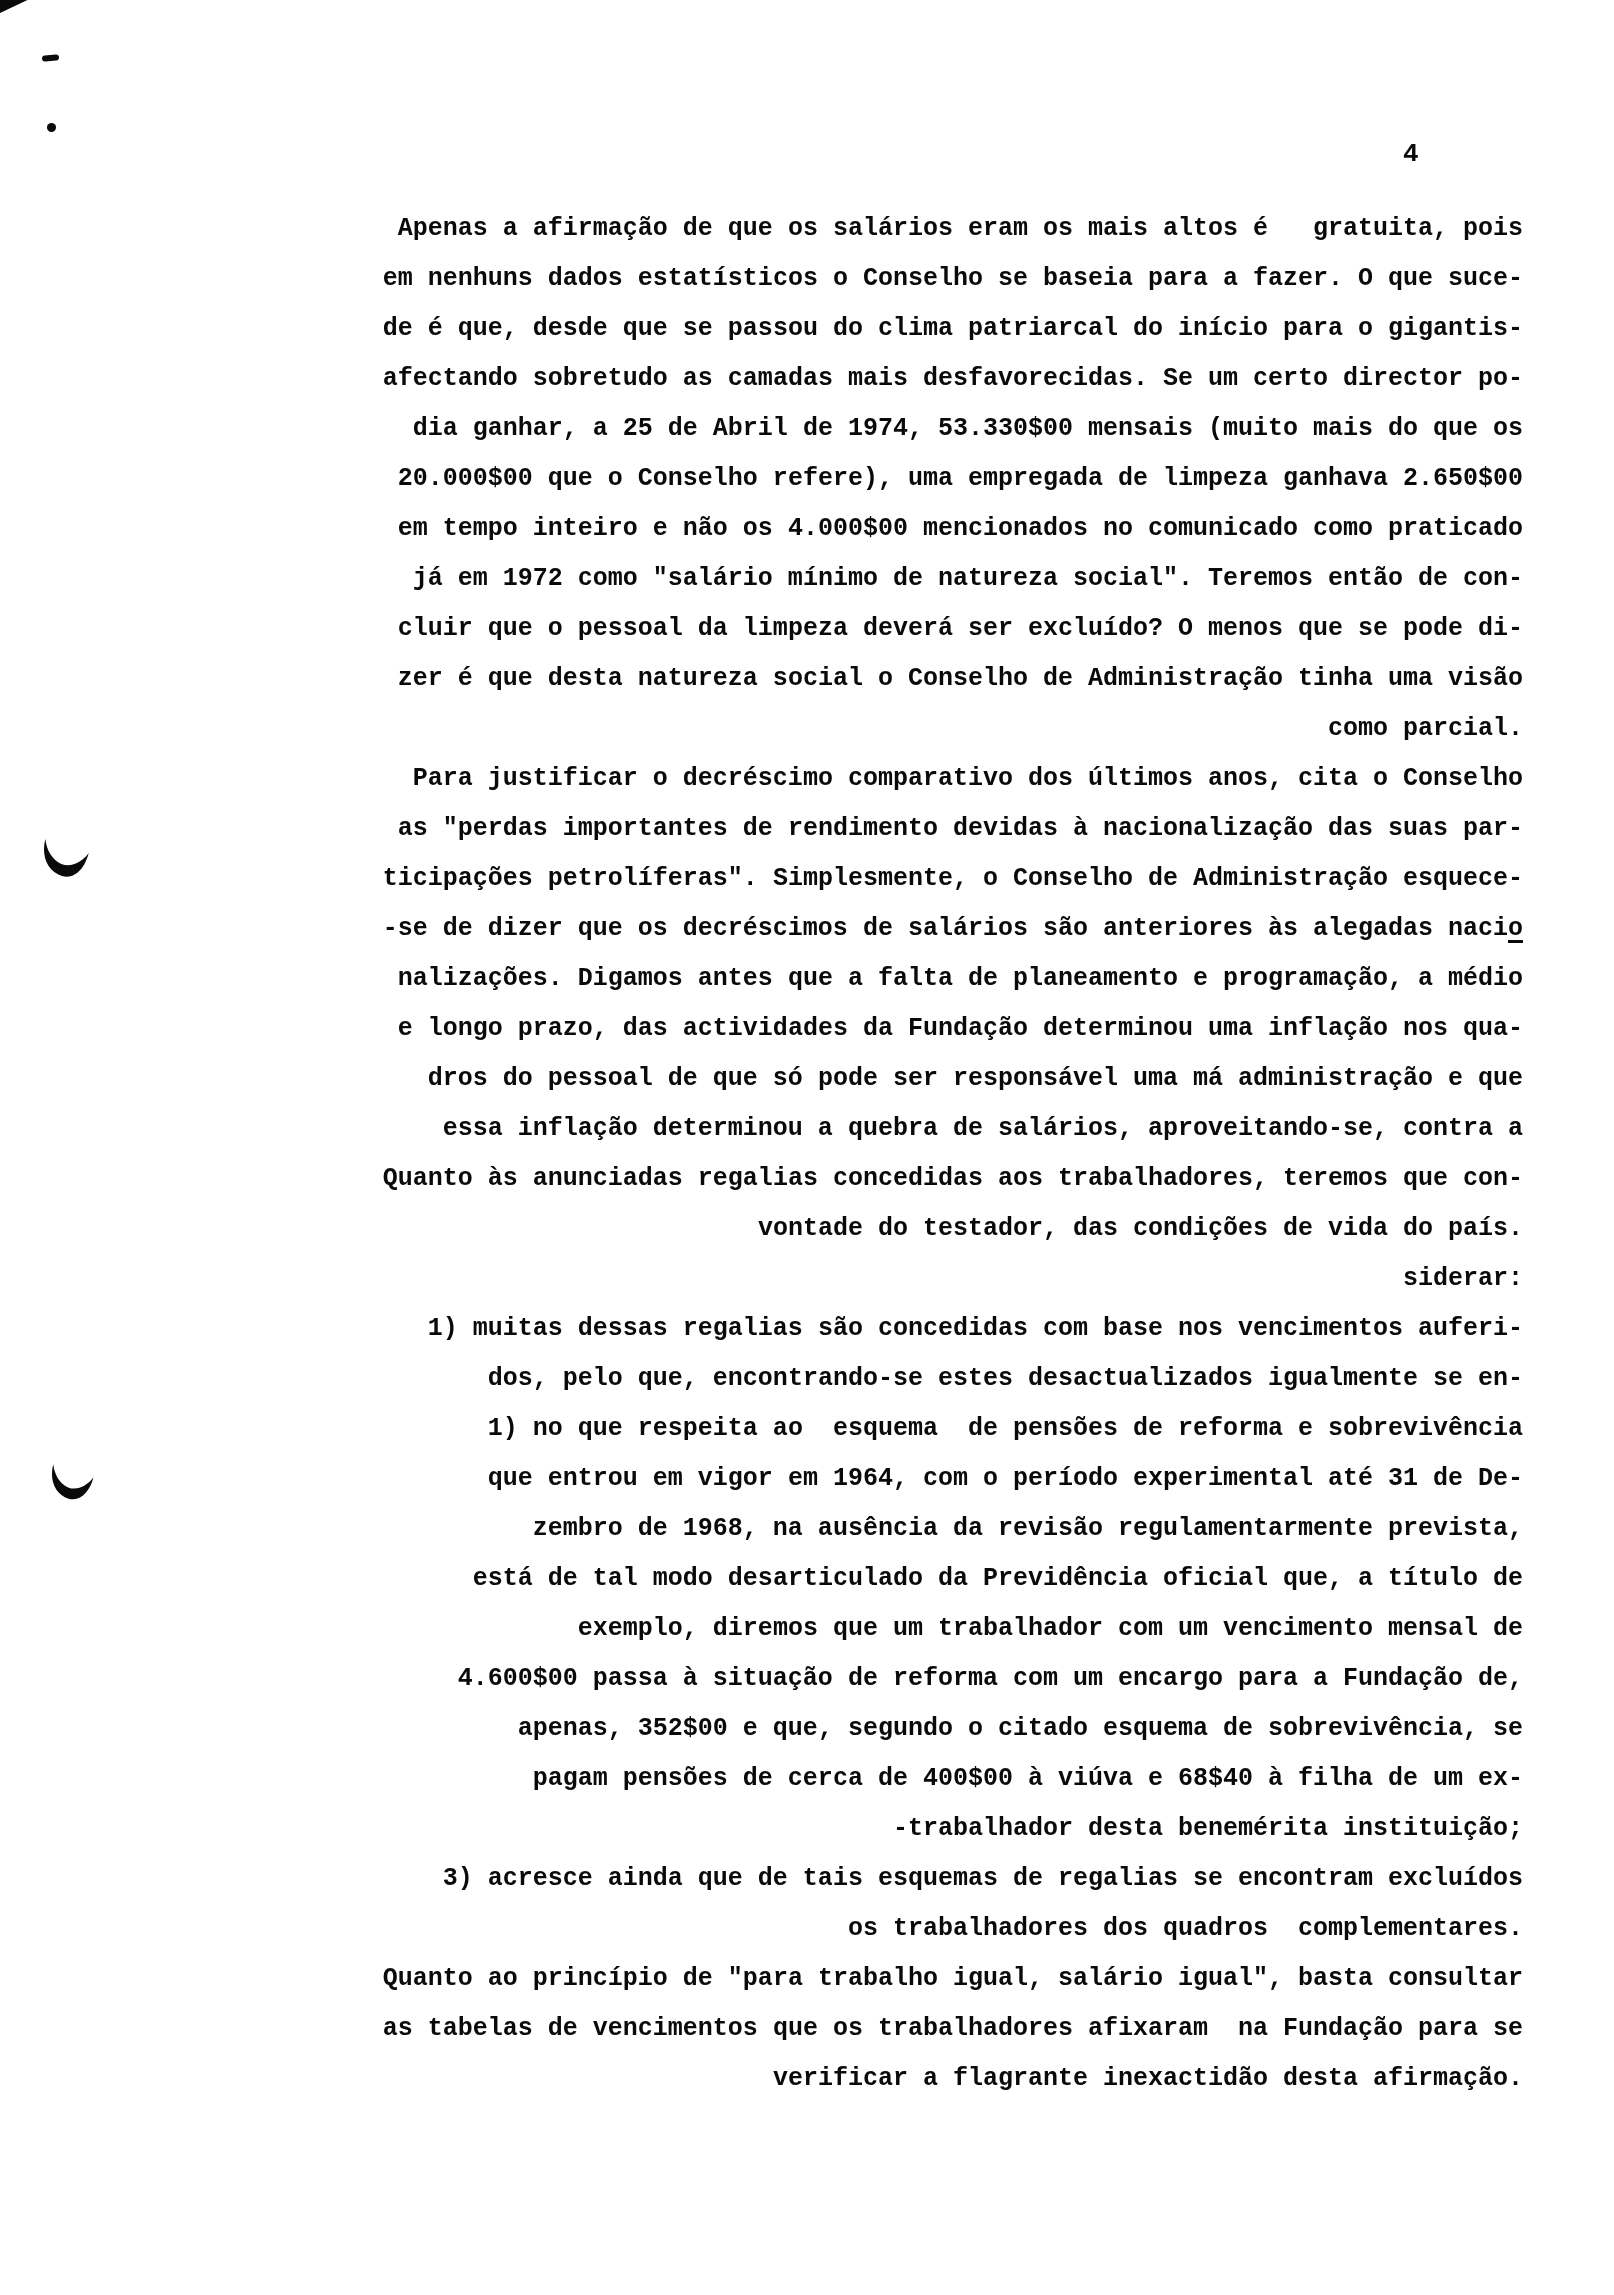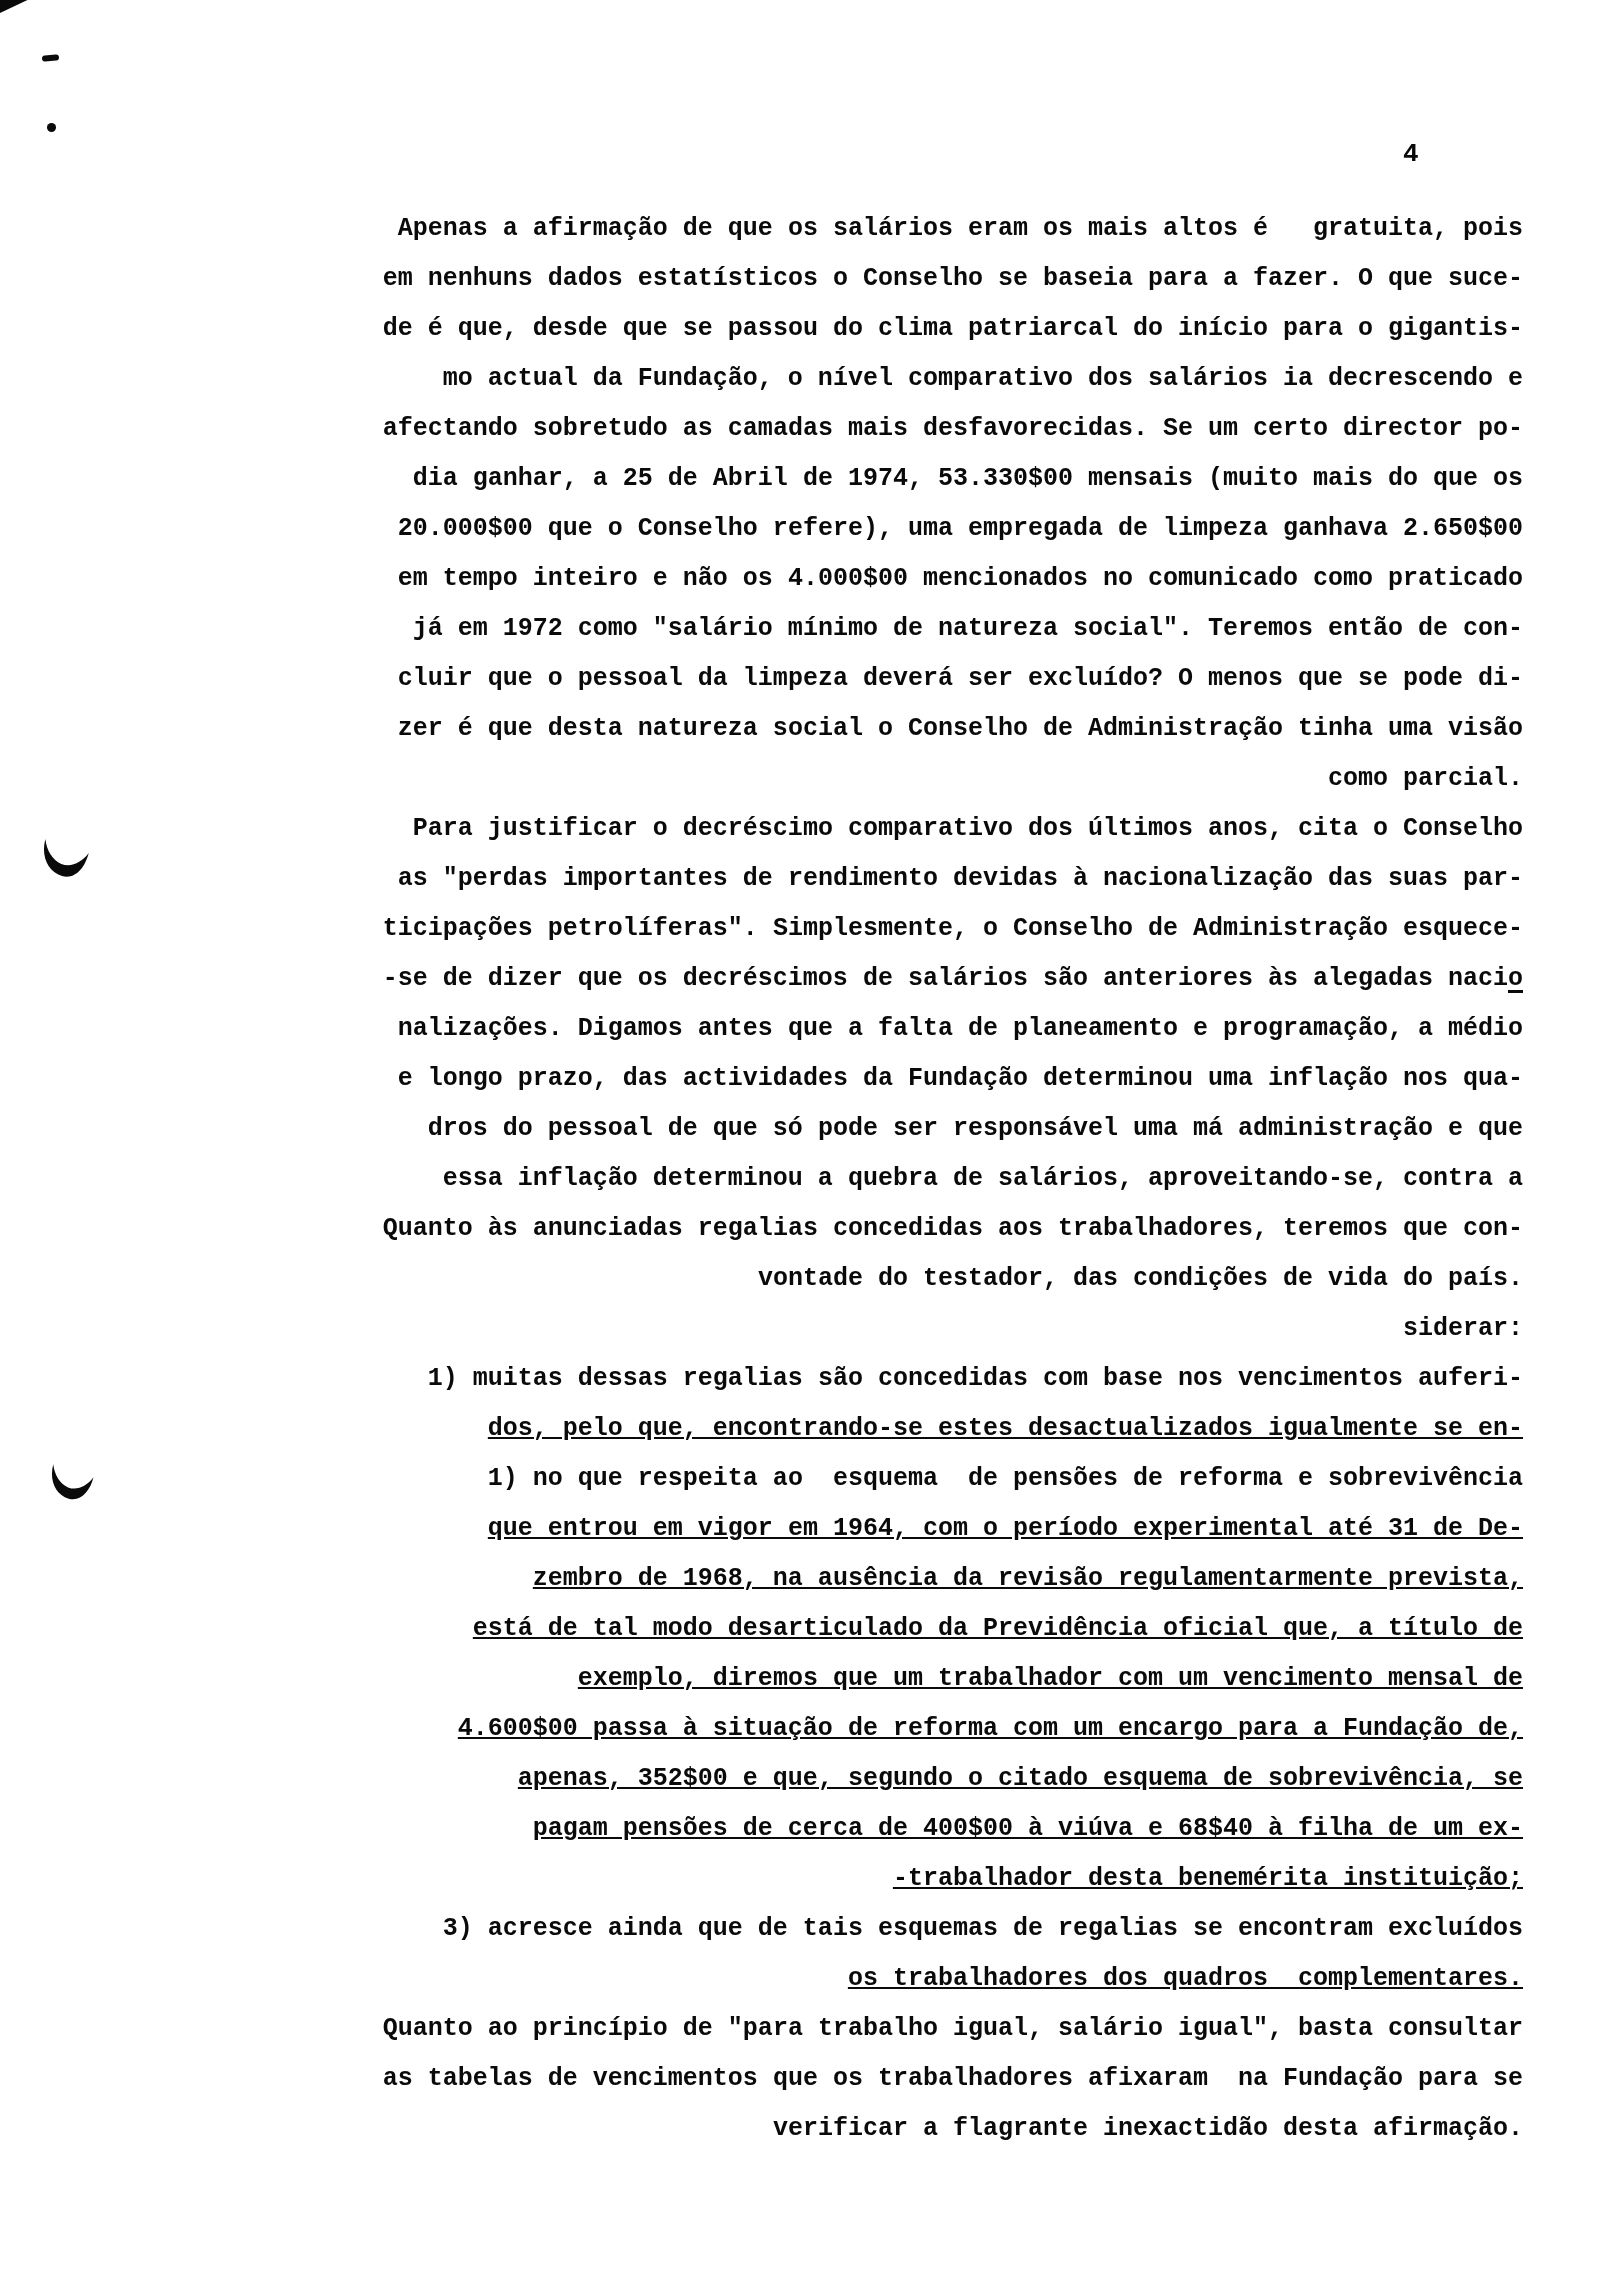--- a/index.html
+++ b/index.html
@@ -31,21 +31,21 @@
     height:50px;
     line-height:50px;
     font-size:25px;
     font-weight:700;
     white-space:pre;
     letter-spacing:0;
     color:#0a0a0a;
     text-align:right;
   }
   .line.item{margin-left:55px;}
-  .line.cont{margin-left:120px;text-decoration:underline;}
+  .line.cont{margin-left:120px;}
   .u{text-decoration:underline;text-underline-offset:4.6px;text-decoration-thickness:2.6px;}
   
   .corner-wedge{
     position:absolute;left:0;top:0;
     width:27.5px;height:13px;
     background:#0a0a0a;
     clip-path:polygon(0 0,100% 0,0 100%);
   }
   .dash-mark{
     position:absolute;left:42px;top:55px;
@@ -78,21 +78,20 @@
   <svg class="crescent c2" viewBox="0 0 80 66" aria-hidden="true">
     <path d="M10 4 C3 30 13 55 36 62 C56 68 72 50 78 26 C67 41 50 49 35 43 C21 37 12 22 10 4 Z"></path>
   </svg>
 
   <div class="page-number">4</div>
 
   <div class="text-block">
     <div class="line">Apenas a afirmação de que os salários eram os mais altos é   gratuita, pois</div>
     <div class="line">em nenhuns dados estatísticos o Conselho se baseia para a fazer. O que suce-</div>
     <div class="line">de é que, desde que se passou do clima patriarcal do início para o gigantis-</div>
-    <div class="line">mo actual da Fundação, o nível comparativo dos salários ia decrescendo e</div>
     <div class="line">afectando sobretudo as camadas mais desfavorecidas. Se um certo director po-</div>
     <div class="line">dia ganhar, a 25 de Abril de 1974, 53.330$00 mensais (muito mais do que os</div>
     <div class="line">20.000$00 que o Conselho refere), uma empregada de limpeza ganhava 2.650$00</div>
     <div class="line">em tempo inteiro e não os 4.000$00 mencionados no comunicado como praticado</div>
     <div class="line">já em 1972 como "salário mínimo de natureza social". Teremos então de con-</div>
     <div class="line">cluir que o pessoal da limpeza deverá ser excluído? O menos que se pode di-</div>
     <div class="line">zer é que desta natureza social o Conselho de Administração tinha uma visão</div>
     <div class="line">como parcial.</div>
     <div class="line">Para justificar o decréscimo comparativo dos últimos anos, cita o Conselho</div>
     <div class="line">as "perdas importantes de rendimento devidas à nacionalização das suas par-</div>

